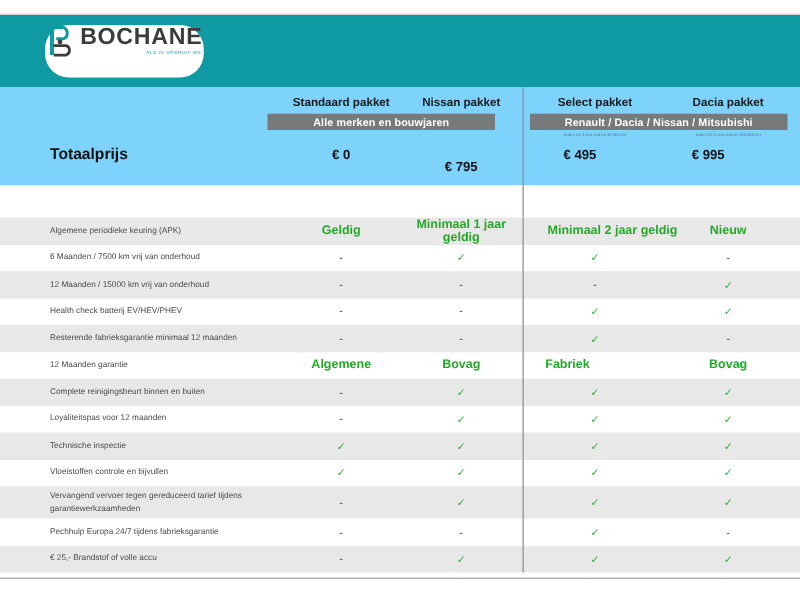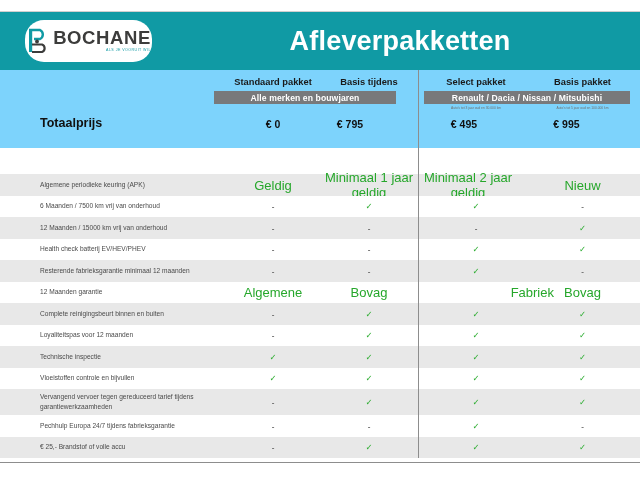--- a/index.html
+++ b/index.html
@@ -31,27 +31,26 @@
 
   
   .header {
     position: relative;
     height: 58px;
     background: #109aa4;
     display: flex;
     align-items: center;
   }
   .logo-box {
-    margin-left: 25px;
+    margin-left: 36px;
     width: 127px;
     height: 42px;
     background: #ffffff;
     border-radius: 19px;
     display: flex;
-    align-items: center;
     justify-content: center;
     gap: 5px;
     box-sizing: border-box;
   }
   .logo-mark { width: 22px; height: 26px; flex: 0 0 auto; }
   .logo-text-wrap {
     display: flex;
     flex-direction: column;
     align-items: flex-end;
     line-height: 1;
@@ -167,22 +166,22 @@
     font-size: 6.6px;
     color: #4a4a4a;
     line-height: 1.45;
     max-width: 200px;
   }
   .cell {
     position: absolute;
     top: 50%;
     transform: translateY(-50%);
     text-align: center;
-    font-size: 13px;
-    font-weight: normal;
+    font-size: 10px;
+    font-weight: bold;
     color: #26a72b;
   }
   .cell.mark {
     font-size: 8.5px;
     font-weight: normal;
     color: #2fae33;
   }
   .cell.dash {
     font-size: 8px;
     font-weight: bold;
@@ -207,55 +206,54 @@
           <path d="M3 2 h11 a5 5 0 0 1 0 9 h-6" fill="none" stroke="#109aa4" stroke-width="2.4"></path>
           <rect x="3" y="2" width="3.2" height="22" fill="#109aa4"></rect>
           <circle cx="11" cy="13.5" r="1.9" fill="#3c3c3b"></circle>
           <path d="M6 16.5 h10 a4 4 0 0 1 0 7.5 h-10" fill="none" stroke="#3c3c3b" stroke-width="2.2"></path>
         </svg>
         <div class="logo-text-wrap">
           <div class="logo-word">BOCHANE</div>
           <div class="logo-tag">ALS JE VOORUIT WIL</div>
         </div>
       </div>
-      <div class="header-title">Afleverpakketten</div>
     </div>
 
     <div class="topband">
       <div class="divider-v"></div>
 
       <div class="colhead" style="left:225px;width:96px;">Standaard pakket</div>
-      <div class="colhead" style="left:321px;width:96px;">Basis tijdens</div>
+      <div class="colhead" style="left:321px;width:96px;">Nissan pakket</div>
       <div class="colhead" style="left:422px;width:108px;">Select pakket</div>
-      <div class="colhead" style="left:530px;width:105px;">Basis pakket</div>
+      <div class="colhead" style="left:530px;width:105px;">Dacia pakket</div>
 
       <div class="greybar" style="left:214px;width:182px;">Alle merken en bouwjaren</div>
       <div class="greybar" style="left:424px;width:206px;">Renault / Dacia / Nissan / Mitsubishi</div>
 
       <div class="subnote" style="left:422px;width:108px;">Auto's tot 3 jaar oud en 30.000 km</div>
       <div class="subnote" style="left:530px;width:105px;">Auto's tot 5 jaar oud en 100.000 km</div>
 
       <div class="totaal">Totaalprijs</div>
       <div class="price" style="left:225px;width:96px;">€ 0</div>
-      <div class="price" style="left:302px;width:96px;">€ 795</div>
+      <div class="price" style="left:321px;width:96px;margin-top:10px;">€ 795</div>
       <div class="price" style="left:410px;width:108px;">€ 495</div>
       <div class="price" style="left:514px;width:105px;">€ 995</div>
     </div>
 
     <div class="spacer">
       <div class="divider-v"></div>
     </div>
 
     <div class="rows" id="rows">
       <div class="divider-v"></div>
     <div class="row alt">
           <div class="row-label">Algemene periodieke keuring (APK)</div>
           <div class="cell" style="left: 225px; width: 96px;">Geldig</div>
           <div class="cell" style="left: 321px; width: 96px;">Minimaal 1 jaar geldig</div>
-          <div class="cell" style="left: 414px; width: 108px;">Minimaal 2 jaar geldig</div>
+          <div class="cell" style="left: 436px; width: 108px;">Minimaal 2 jaar geldig</div>
           <div class="cell" style="left: 530px; width: 105px;">Nieuw</div>
         </div>
         <div class="row">
           <div class="row-label">6 Maanden / 7500 km vrij van onderhoud</div>
           <div class="cell dash" style="left: 225px; width: 96px;">-</div>
           <div class="cell mark" style="left: 321px; width: 96px;">✓</div>
           <div class="cell mark" style="left: 422px; width: 108px;">✓</div>
           <div class="cell dash" style="left: 530px; width: 105px;">-</div>
         </div>
         <div class="row alt">
@@ -276,21 +274,21 @@
           <div class="row-label">Resterende fabrieksgarantie minimaal 12 maanden</div>
           <div class="cell dash" style="left: 225px; width: 96px;">-</div>
           <div class="cell dash" style="left: 321px; width: 96px;">-</div>
           <div class="cell mark" style="left: 422px; width: 108px;">✓</div>
           <div class="cell dash" style="left: 530px; width: 105px;">-</div>
         </div>
         <div class="row">
           <div class="row-label">12 Maanden  garantie</div>
           <div class="cell" style="left: 225px; width: 96px;">Algemene</div>
           <div class="cell" style="left: 321px; width: 96px;">Bovag</div>
-          <div class="cell" style="left: 446px; width: 108px; text-align: right;">Fabriek</div>
+          <div class="cell" style="left: 400px; width: 108px;">Fabriek</div>
           <div class="cell" style="left: 530px; width: 105px;">Bovag</div>
         </div>
         <div class="row alt">
           <div class="row-label">Complete reinigingsbeurt binnen en buiten</div>
           <div class="cell dash" style="left: 225px; width: 96px;">-</div>
           <div class="cell mark" style="left: 321px; width: 96px;">✓</div>
           <div class="cell mark" style="left: 422px; width: 108px;">✓</div>
           <div class="cell mark" style="left: 530px; width: 105px;">✓</div>
         </div>
         <div class="row">

